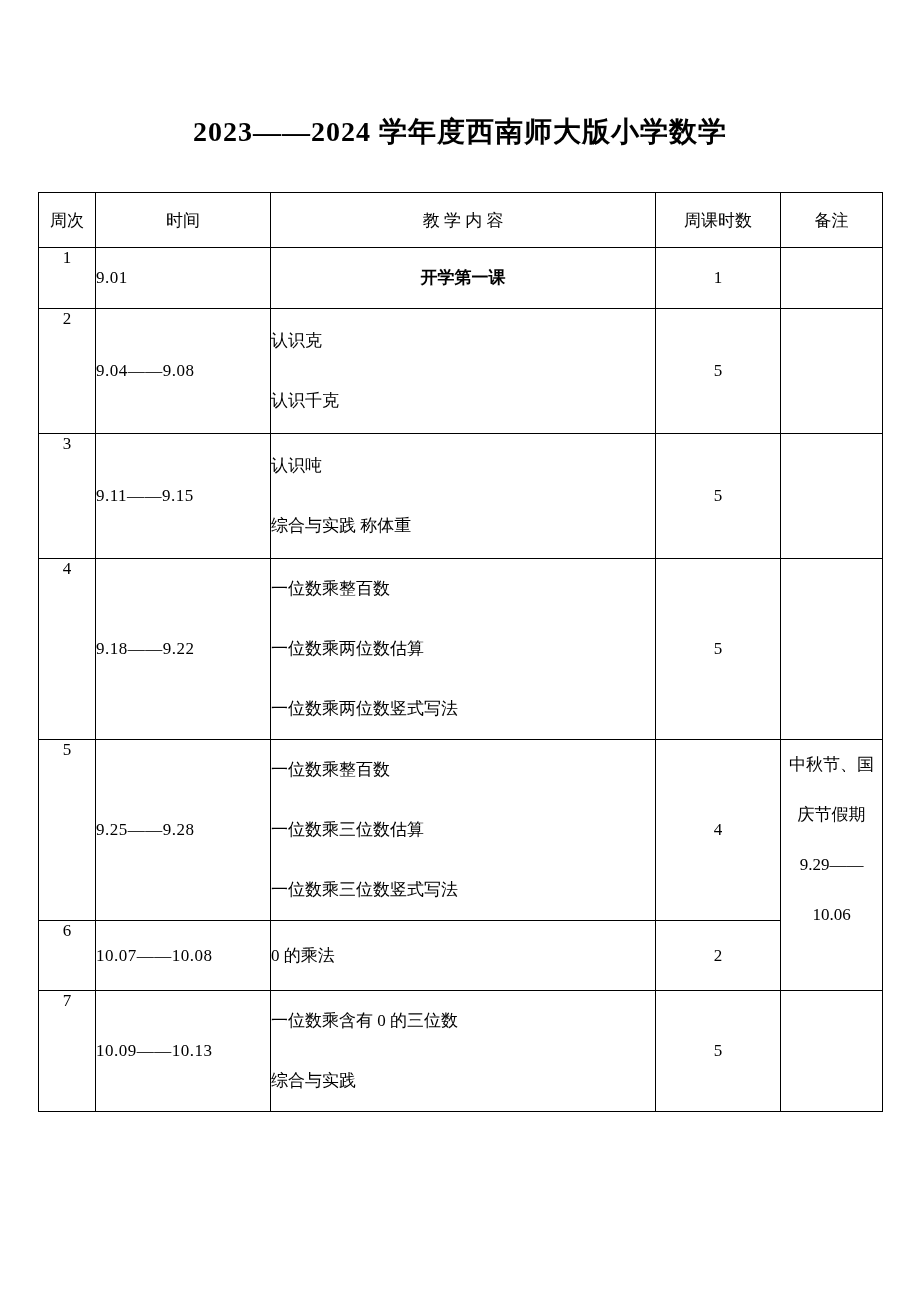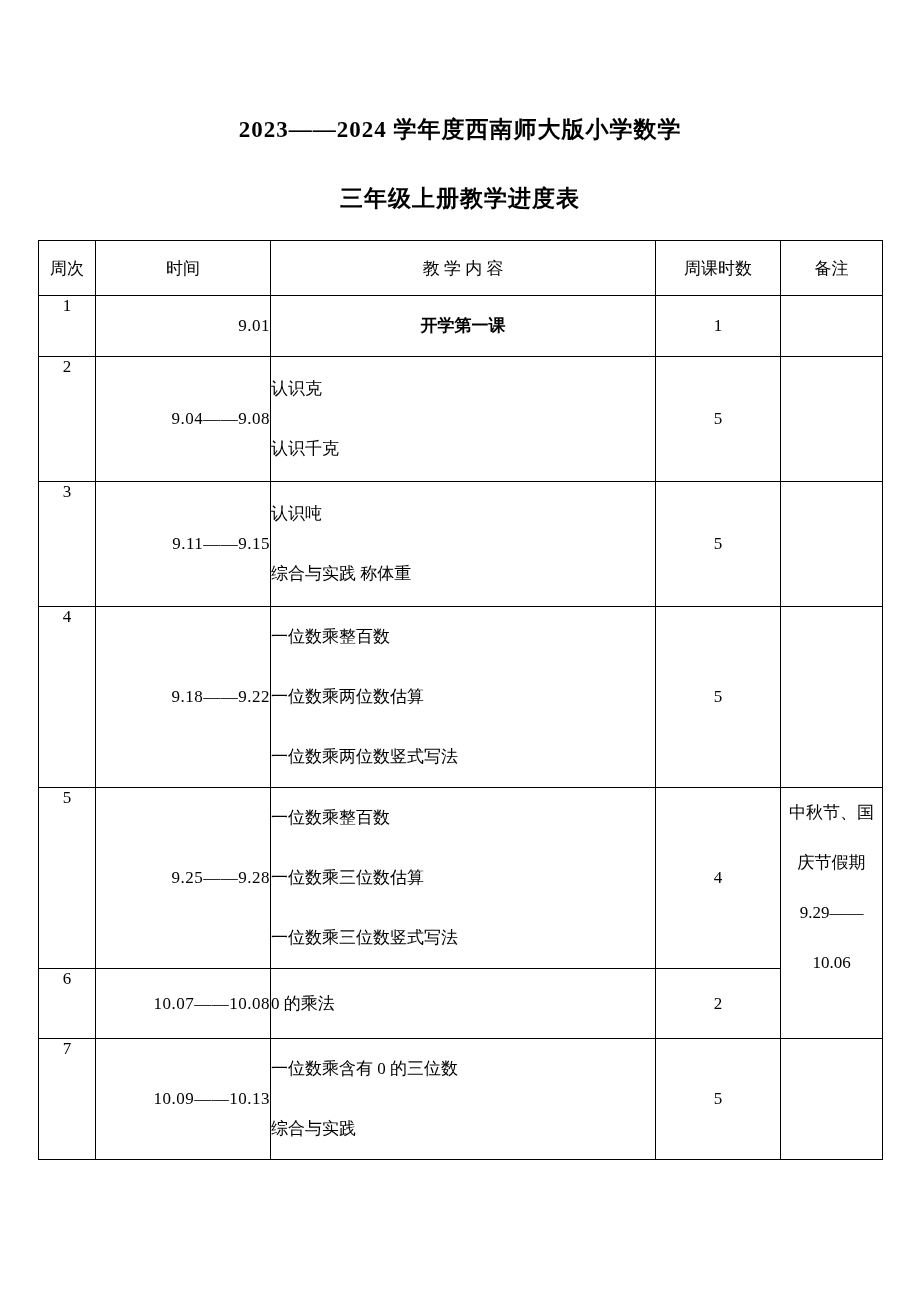--- a/index.html
+++ b/index.html
@@ -13,21 +13,21 @@
     font-family: "Liberation Serif", "DejaVu Serif", serif;
     color: #000000;
     position: relative;
   }
   .doc-page {
     padding-top: 118px;
   }
   .doc-title {
     text-align: center;
     font-weight: bold;
-    font-size: 23px;
+    font-size: 28px;
     letter-spacing: 1px;
     line-height: 1;
   }
   .doc-title.line1 { margin-bottom: 46px; }
   .doc-title.line2 { margin-bottom: 30px; }
 
   table.schedule {
     border-collapse: collapse;
     table-layout: fixed;
     margin-left: 38px;
@@ -61,21 +61,21 @@
     text-align: center;
     vertical-align: middle;
   }
   td.week-cell {
     text-align: center;
     vertical-align: top;
     padding-top: 13px;
     font-size: 19px;
   }
   td.time-cell {
-    text-align: right;
+    text-align: left;
     vertical-align: middle;
     font-size: 19px;
     letter-spacing: 0.5px;
   }
   td.content-cell {
     vertical-align: middle;
     text-align: left;
     padding-left: 13px;
     padding-right: 6px;
   }
@@ -100,21 +100,20 @@
     line-height: 50px;
     word-break: break-all;
   }
 </style>
 </head>
 <body>
 
 <div class="doc-page">
 
   <div class="doc-title line1">2023——2024 学年度西南师大版小学数学</div>
-  <div class="doc-title line2">三年级上册教学进度表</div>
 
   <table class="schedule">
     <colgroup>
       <col class="c-week">
         <col class="c-time">
         <col class="c-content">
         <col class="c-hours">
         <col class="c-remark">
     </colgroup>
 

